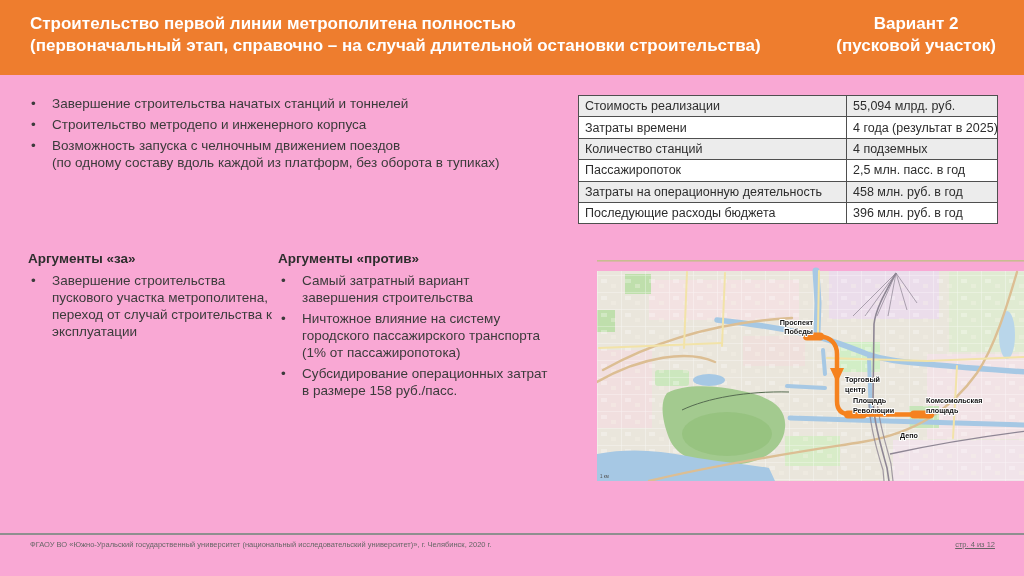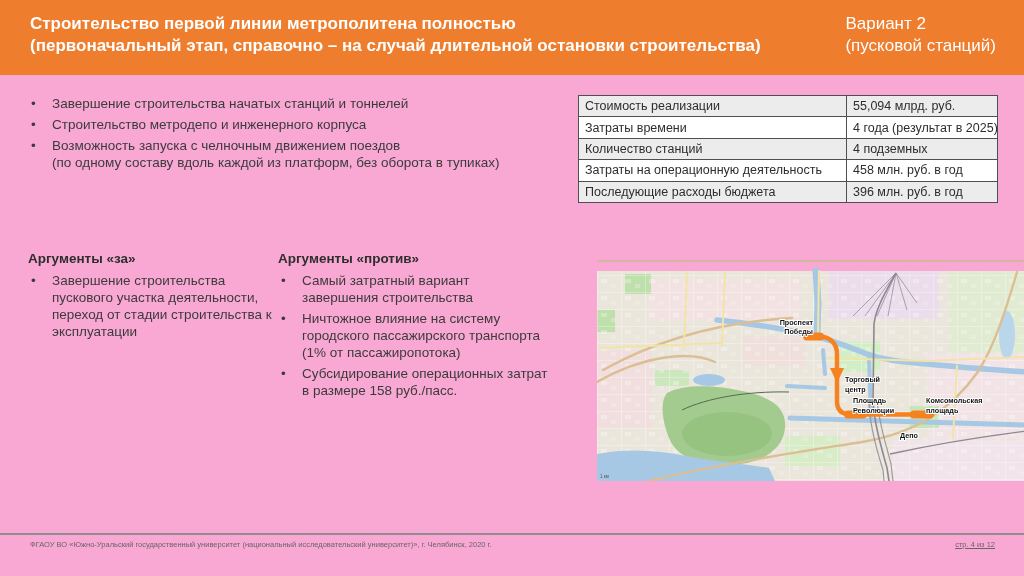--- a/index.html
+++ b/index.html
@@ -4,21 +4,21 @@
 <style>
   html,body{margin:0;padding:0;background:#fff;}
   .slide{position:relative;width:1024px;height:576px;background:#f9a8d4;overflow:hidden;
          font-family:"Liberation Sans",sans-serif;color:#3b3b3b;}
   
   .header{position:absolute;left:0;top:0;width:1024px;height:75px;background:#EE7D2E;color:#fff;}
   .header-left{position:absolute;left:30px;top:13px;line-height:22px;font-size:17px;}
   .header-title{font-weight:bold;}
   .header-sub{font-weight:bold;}
   .header-right{position:absolute;right:28px;top:13px;line-height:22px;font-size:17px;
-                font-weight:normal;text-align:left;}
+                font-weight:bold;text-align:center;}
   
   ul.blist{list-style:none;margin:0;padding:0;font-size:13.5px;line-height:17px;color:#3b3b3b;}
   ul.blist li{display:flex;margin:0 0 4px 0;}
   ul.blist .dot{flex:none;width:21px;padding-left:3px;}
   ul.blist .li-text{white-space:pre-line;}
   .top-bullets{position:absolute;left:28px;top:95px;width:540px;}
   
   table.info{position:absolute;left:578px;top:95px;width:420px;border-collapse:collapse;
              font-size:12.5px;color:#2d2d2d;table-layout:fixed;}
   table.info td{border:1px solid #4f4f4f;padding:1px 6px;height:18.4px;line-height:16px;
@@ -47,21 +47,21 @@
 
 <div class="slide">
 
   <div class="header">
     <div class="header-left">
       <div class="header-title">Строительство первой линии метрополитена полностью</div>
       <div class="header-sub">(первоначальный этап, справочно – на случай длительной остановки строительства)</div>
     </div>
     <div class="header-right">
       <div>Вариант 2</div>
-      <div>(пусковой станций)</div>
+      <div>(пусковой участок)</div>
     </div>
   </div>
 
   <div class="top-bullets">
     <ul class="blist">
         <li>
           <span class="dot">•</span>
           <span class="li-text">Завершение строительства начатых станций и тоннелей</span>
         </li>
         <li>
@@ -82,38 +82,42 @@
           <td class="t-label">Стоимость реализации</td>
           <td class="t-value">55,094 млрд. руб.</td>
         </tr>
         <tr>
           <td class="t-label">Затраты времени</td>
           <td class="t-value">4 года (результат в 2025)</td>
         </tr>
         <tr>
           <td class="t-label">Количество станций</td>
           <td class="t-value">4 подземных</td>
+        </tr>
+        <tr>
+          <td class="t-label">Пассажиропоток</td>
+          <td class="t-value">2,5 млн. пасс. в год</td>
         </tr>
         <tr>
           <td class="t-label">Затраты на операционную деятельность</td>
           <td class="t-value">458 млн. руб. в год</td>
         </tr>
         <tr>
           <td class="t-label">Последующие расходы бюджета</td>
           <td class="t-value">396 млн. руб. в год</td>
         </tr>
       </tbody>
   </table>
 
   <div class="args args-pro">
     <h2>Аргументы «за»</h2>
     <ul class="blist">
         <li>
           <span class="dot">•</span>
-          <span class="li-text">Завершение строительства пускового участка деятельности, переход от стадии строительства к эксплуатации</span>
+          <span class="li-text">Завершение строительства пускового участка метрополитена, переход от случай строительства к эксплуатации</span>
         </li>
       </ul>
   </div>
 
   <div class="args args-con">
     <h2>Аргументы «против»</h2>
     <ul class="blist">
         <li>
           <span class="dot">•</span>
           <span class="li-text">Самый затратный вариант завершения строительства</span>

